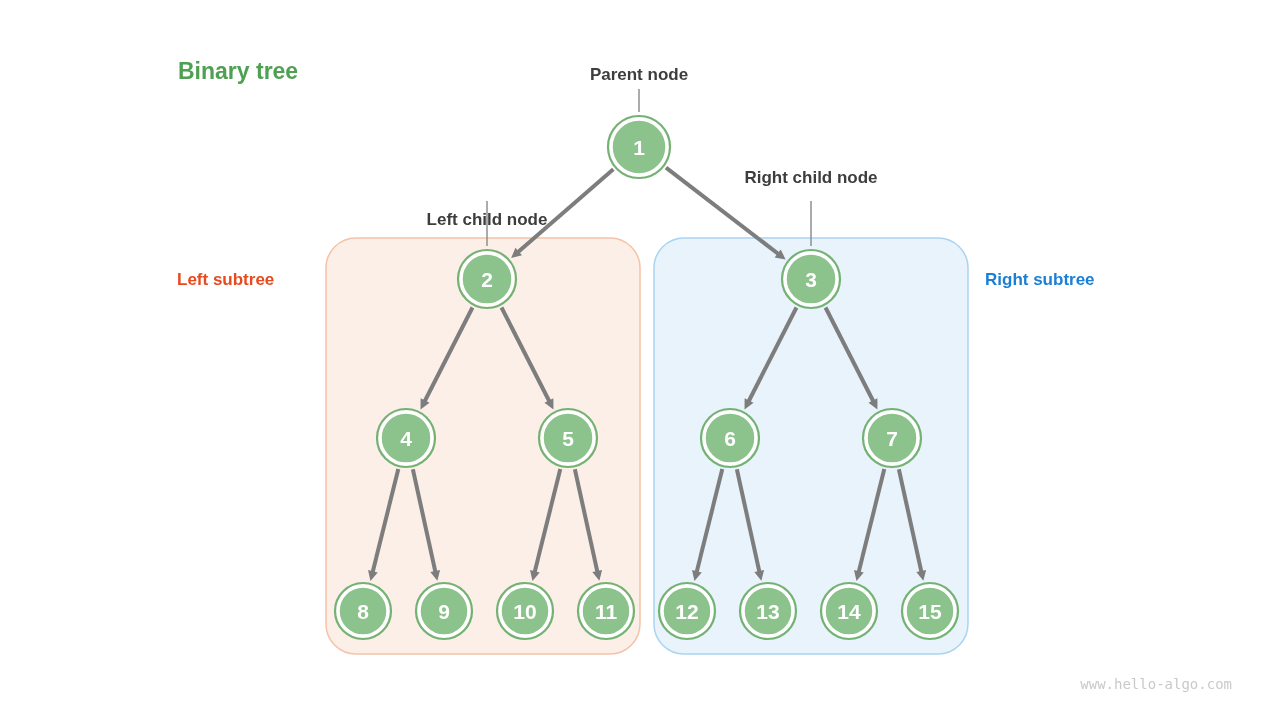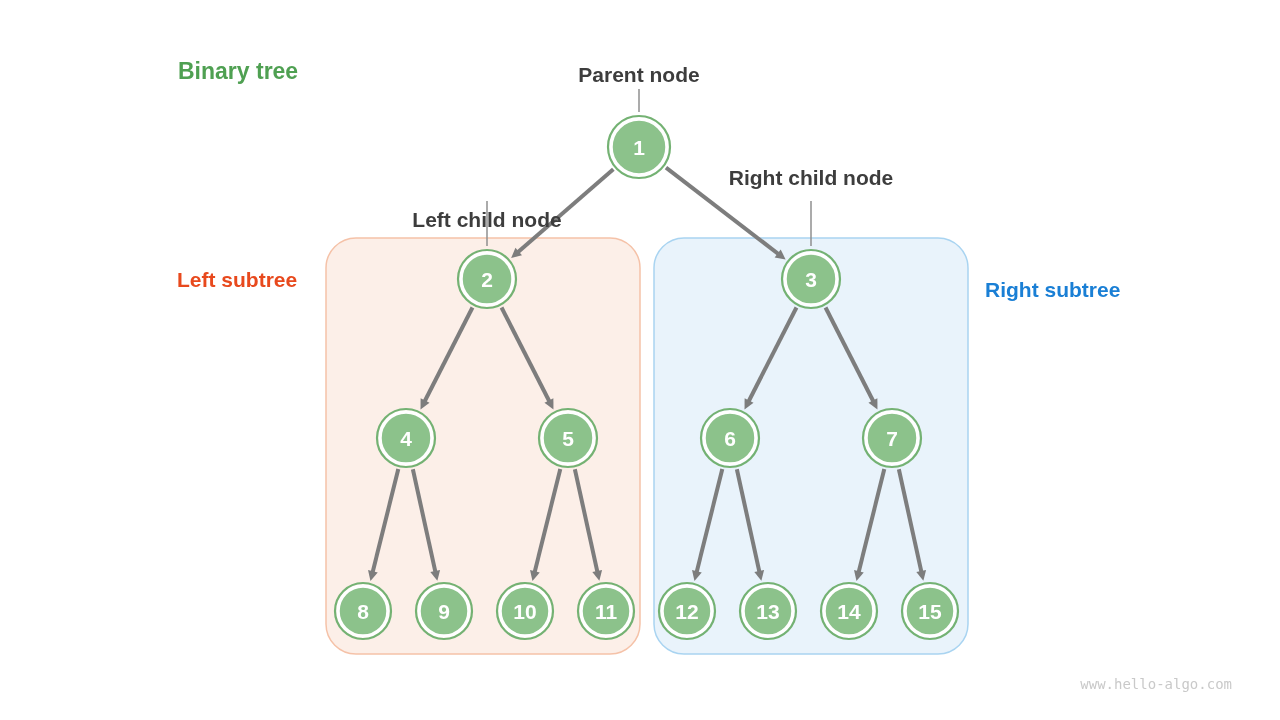--- a/index.html
+++ b/index.html
@@ -18,21 +18,21 @@
   #diagram-svg {
     position: absolute;
     left: 0;
     top: 0;
     width: 1280px;
     height: 720px;
   }
   .lbl {
     position: absolute;
     font-weight: bold;
-    font-size: 21px;
+    font-size: 17px;
     color: var(--label-color, #3d3d3d);
     white-space: nowrap;
     line-height: 1;
   }
   .lbl.anchor-center { transform: translate(-50%, -50%); }
   .lbl.anchor-left   { transform: translateY(-50%); }
   .lbl.anchor-right  { transform: translate(-100%, -50%); }
   .lbl.title {
     font-size: 23px;
     color: var(--title-color, #4fa052);
@@ -169,17 +169,17 @@
   <div class="lbl title anchor-left" style="left: 178px; top: 71px;">Binary tree</div>
 
   <div class="lbl anchor-center" style="left: 639px; top: 74px;">Parent node</div>
 
   <div class="lbl anchor-center" style="left: 487px; top: 187px; margin-top: 32px;">Left child node</div>
 
   <div class="lbl anchor-center" style="left: 811px; top: 177px;">Right child node</div>
 
   <div class="lbl left-subtree anchor-left" style="left: 177px; top: 279px;">Left subtree</div>
 
-  <div class="lbl right-subtree anchor-left" style="left: 985px; top: 279px; margin-top: 10px;">Right subtree</div>
+  <div class="lbl right-subtree anchor-left" style="left: 985px; top: 279px;">Right subtree</div>
 
   <div class="lbl watermark anchor-right" style="left: 1232px; top: 684px; text-align: right;">www.hello-algo.com</div>
 
 </div>
 
 </body></html>

